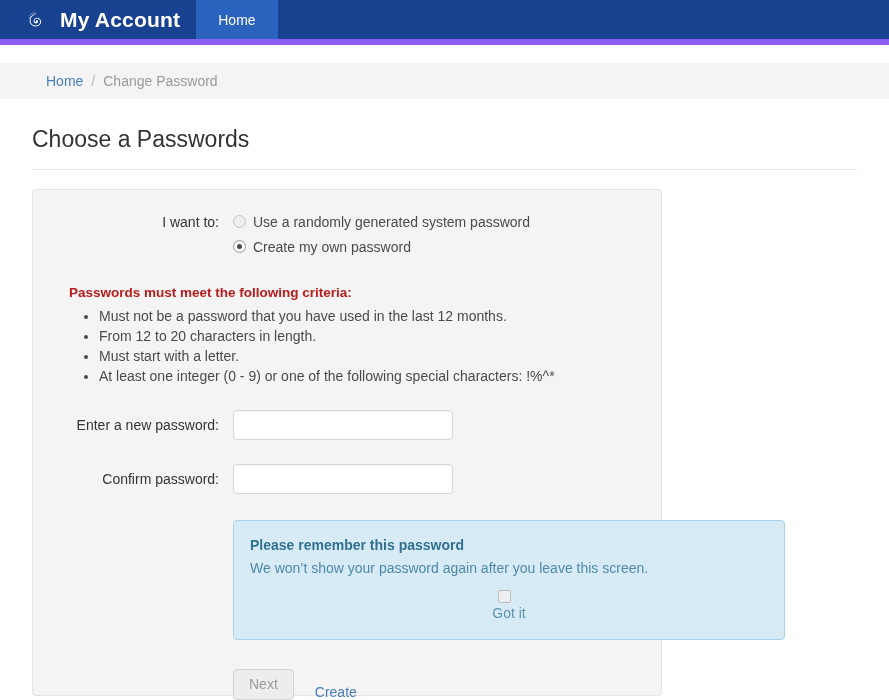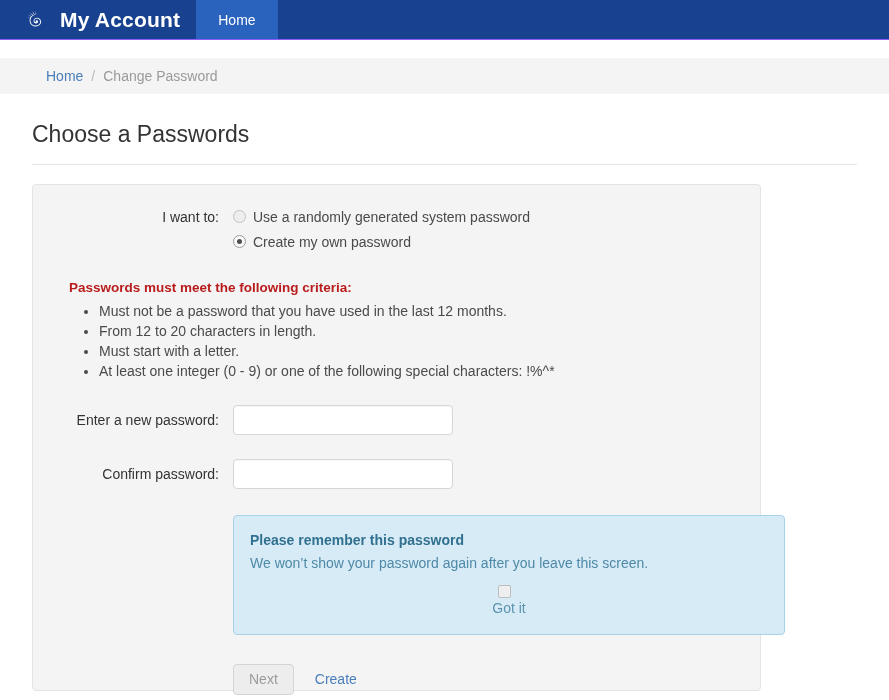--- a/index.html
+++ b/index.html
@@ -15,21 +15,21 @@
     color: #333333;
     overflow: hidden;
   }
 
   
   .navbar {
     height: 39px;
     background: #18418f;
     display: flex;
     align-items: stretch;
-    border-bottom: 1px solid #8b5cf6;
+    border-bottom: 6px solid #8b5cf6;
   }
   .brand {
     display: flex;
     align-items: center;
     padding-left: 24px;
     padding-right: 16px;
     gap: 12px;
   }
   .brand-logo {
     width: 24px;
@@ -97,21 +97,21 @@
   }
   .title-rule {
     border: 0;
     border-top: 1px solid #e6e6e6;
     margin: 15px 0 0 0;
   }
 
   
   .panel {
     margin-top: 19px;
-    width: 729px;
+    width: 630px;
     background: #f4f4f4;
     border: 1px solid #e3e3e3;
     border-radius: 4px;
     box-sizing: border-box;
     padding: 22px 18px 30px 18px;
     height: 507px;
   }
 
   
   .form-row {
@@ -262,21 +262,21 @@
     font-size: 14px;
     color: #5c93ad;
     cursor: pointer;
     line-height: 20px;
   }
 
   
   .actions-row { margin-top: 29px; }
   .actions {
     display: flex;
-    align-items: center;
+    align-items: flex-end;
   }
   .btn-next {
     min-width: 54px;
     height: 31px;
     padding: 0 15px;
     background: #ededed;
     border: 1px solid #d4d4d4;
     border-radius: 4px;
     color: #9b9b9b;
     font-family: "Liberation Sans", sans-serif;

